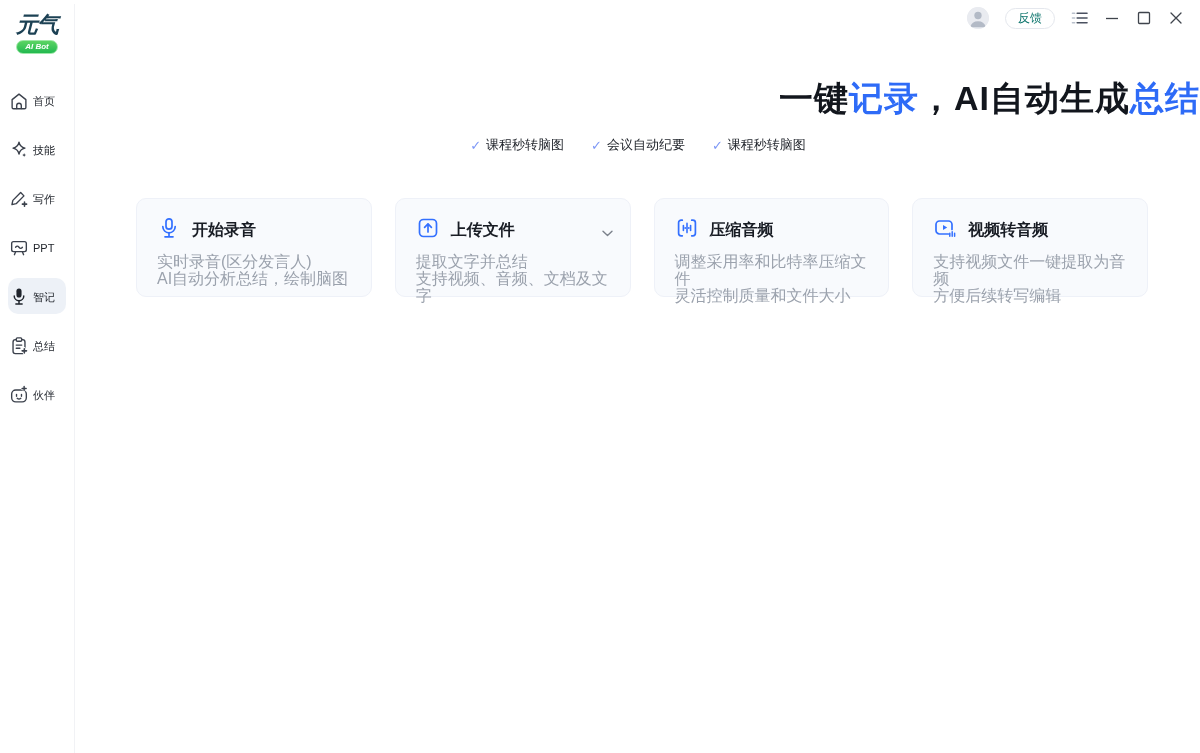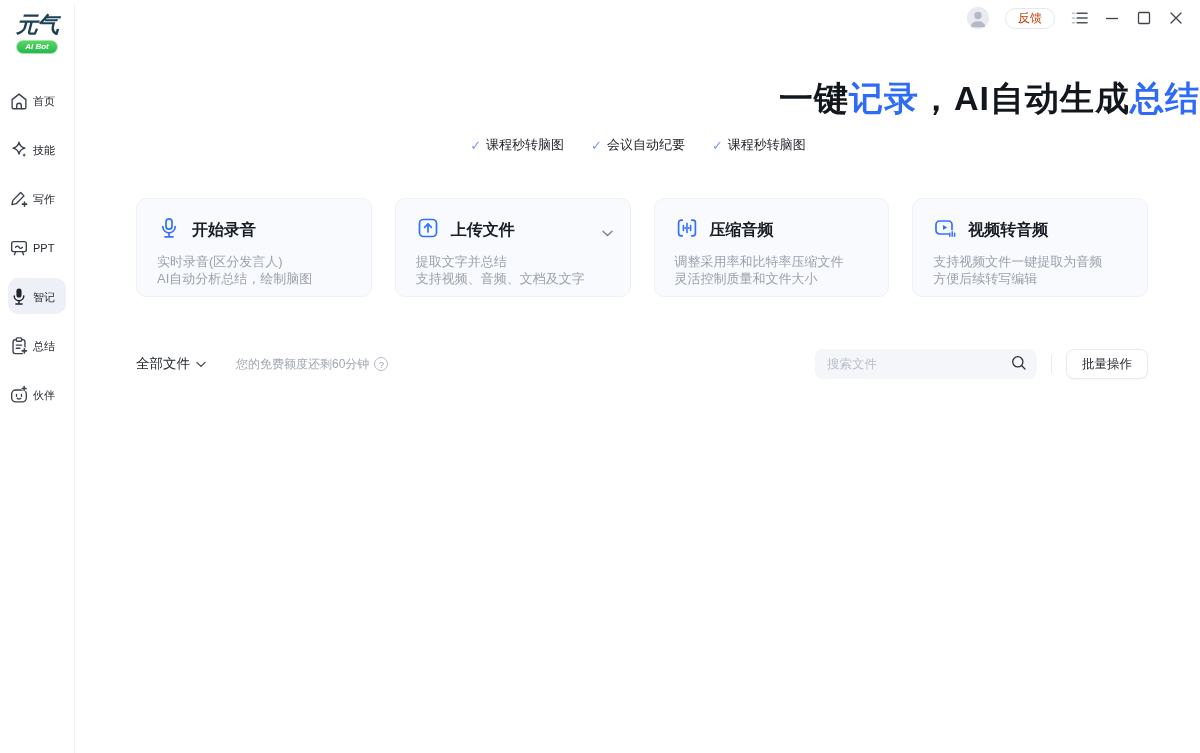--- a/index.html
+++ b/index.html
@@ -45,21 +45,21 @@
   .topbar {
     position:absolute; top:5px; right:16px; height:26px;
     display:flex; align-items:center; gap:16px;
   }
   .avatar {
     width:22px; height:22px; border-radius:50%; overflow:hidden; cursor:pointer;
     background:#e9ebf0;
   }
   .feedback-btn {
     border:1px solid #e4e7ed; background:#fff; border-radius:999px;
-    padding:3px 12px 4px; font-size:12px; color:#c2410c; cursor:pointer;
+    padding:3px 12px 4px; font-size:12px; color:#0f766e; cursor:pointer;
     line-height:1;
   }
   .win-icon { cursor:pointer; display:flex; align-items:center; }
 
   
   .hero-title {
     margin:76px 0 0; text-align:right;
     font-size:34px; line-height:44px; font-weight:700; color:#12161d;
     letter-spacing:1px;
   }
@@ -74,21 +74,21 @@
   
   .cards { margin:44px 52px 0 60px; display:flex; gap:23px; }
   .card {
     flex:1; height:99px; position:relative; cursor:pointer;
     background:#f8fafd; border:1px solid #eef1f8; border-radius:10px;
     padding:17px 20px 0;
   }
   .card-head { display:flex; align-items:center; gap:11px; }
   .card-title { font-size:16px; font-weight:700; color:#181c24; }
   .card-chevron { position:absolute; right:17px; top:24px; }
-  .card-desc { margin-top:9px; font-size:13px; color:#9ba2ad; line-height:17px; }
+  .card-desc { margin-top:9px; font-size:16px; color:#9ba2ad; line-height:17px; }
 
   
   .filter-row { margin:52px 52px 0 60px; display:flex; align-items:center; height:30px; }
   .all-files { display:flex; align-items:center; gap:6px; cursor:pointer;
     font-size:13.5px; font-weight:500; color:#1f242c; }
   .quota { margin-left:30px; display:flex; align-items:center; gap:5px;
     font-size:12px; color:#a0a6b1; }
   .help-circle {
     width:14px; height:14px; border:1px solid #b4bac4; border-radius:50%;
     font-size:9.5px; color:#9fa5b0; display:flex; align-items:center; justify-content:center;
@@ -328,39 +328,15 @@
         </span>
         <span class="card-title">视频转音频</span>
       </div>
       <div class="card-desc">
         <div>支持视频文件一键提取为音频</div>
         <div>方便后续转写编辑</div>
       </div>
     </div>
   </div>
 
-  <div class="filter-row">
-    <span class="all-files">
-      <span>全部文件</span>
-      <svg width="10" height="7" viewBox="0 0 11 7" fill="none" stroke="#3f444c" stroke-width="1.4" stroke-linecap="round" stroke-linejoin="round">
-          <path d="M1 1.2 L5.5 5.6 L10 1.2"></path>
-        </svg>
-    </span>
-    <span class="quota">
-      <span>您的免费额度还剩60分钟</span>
-      <span class="help-circle">?</span>
-    </span>
-
-    <div class="search-box">
-      <input class="search-input" type="text" value="" placeholder="搜索文件" style="">
-      <span>
-        <svg width="17" height="17" viewBox="0 0 20 20" fill="none" stroke="#2b2f37" stroke-width="1.5" stroke-linecap="round">
-          <circle cx="9.2" cy="9.2" r="6"></circle>
-          <path d="M13.9 13.9 L17.6 17.6"></path>
-        </svg>
-      </span>
-    </div>
-    <span class="v-divider"></span>
-    <button class="batch-btn">批量操作</button>
-  </div>
 
 
 </div>
 
 </body></html>

